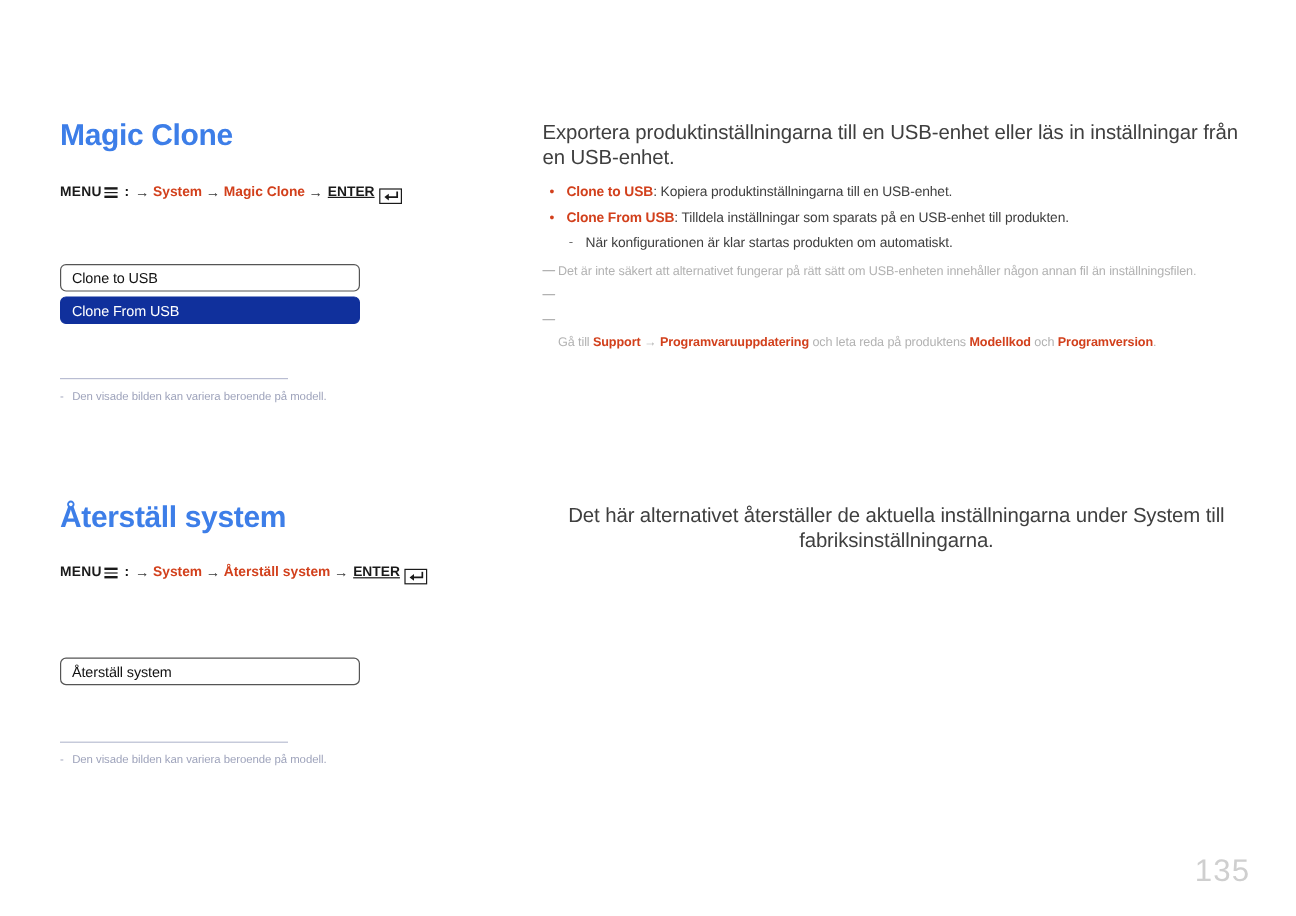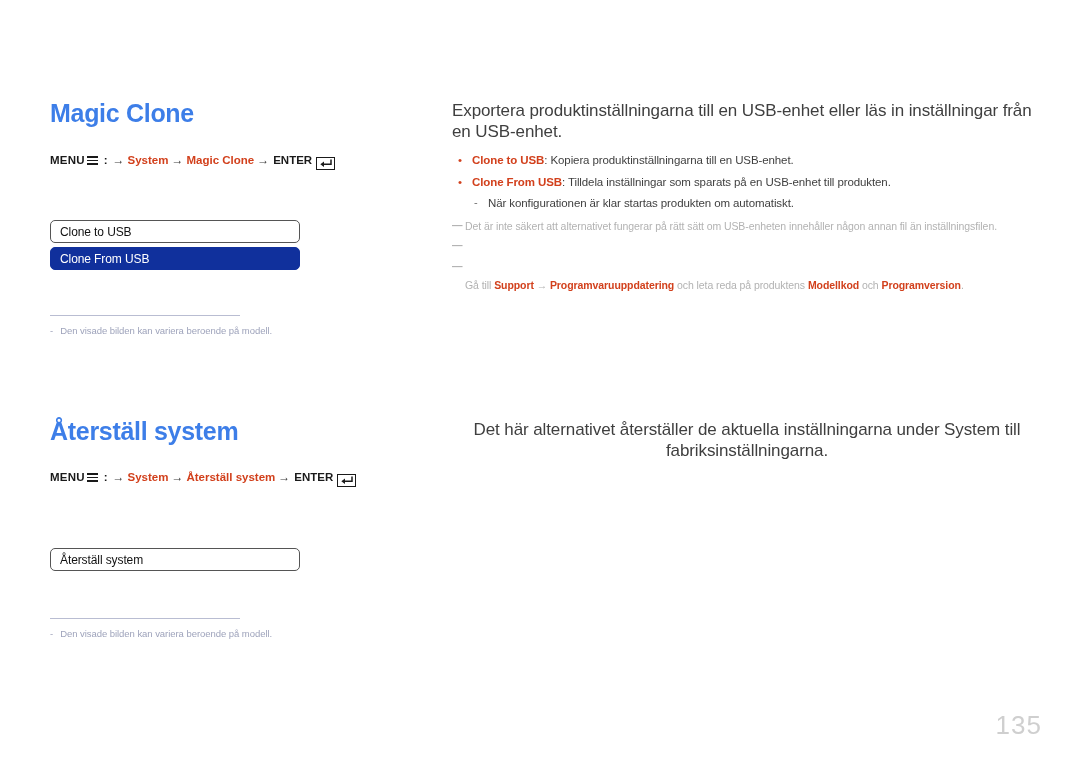--- a/index.html
+++ b/index.html
@@ -61,21 +61,21 @@
   .menu-colon { margin: 0 2px 0 4px; font-weight: bold; }
   .arrow {
     display: inline-block;
     margin: 0 3px;
     color: #3a3a3a;
     font-size: 12px;
     position: relative;
     top: -1px;
   }
   .path-item { color: #d2401c; font-weight: bold; }
-  .enter-word { color: #1a1a1a; font-weight: bold; margin-left: 1px; }
+  .enter-word { color: #1a1a1a; font-weight: bold; margin-left: 1px; text-decoration: underline; }
   .enter-key {
     display: inline-block;
     border: 1.6px solid #1a1a1a;
     width: 19px; height: 13px;
     margin-left: 4px;
     position: relative;
     top: 2px;
     background: #fff;
   }
   .enter-key svg { display: block; margin: 1px auto 0 auto; }

